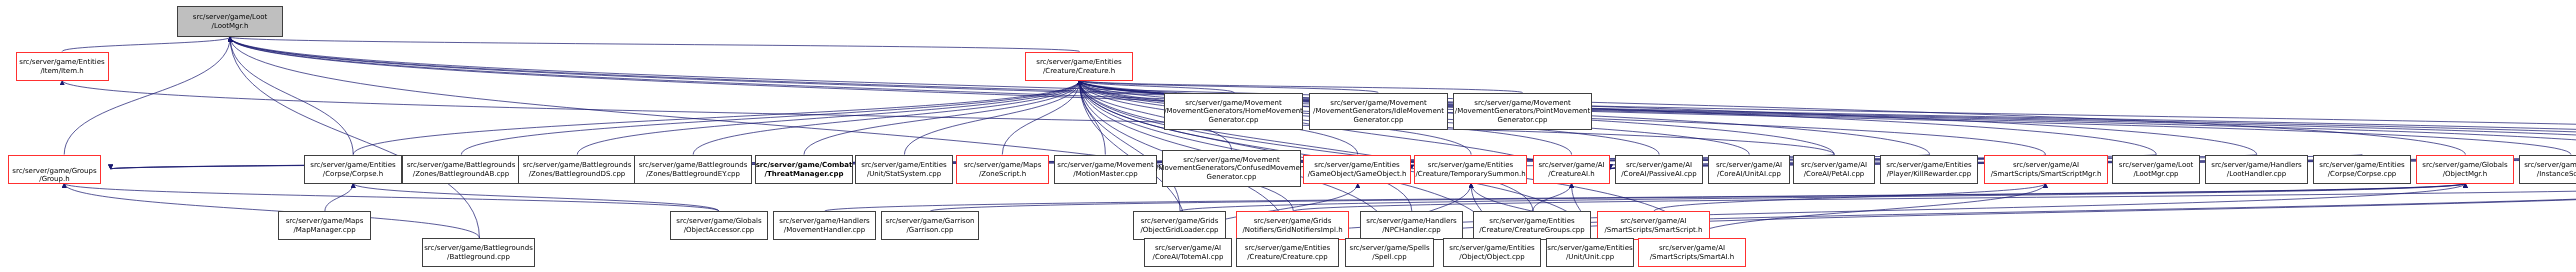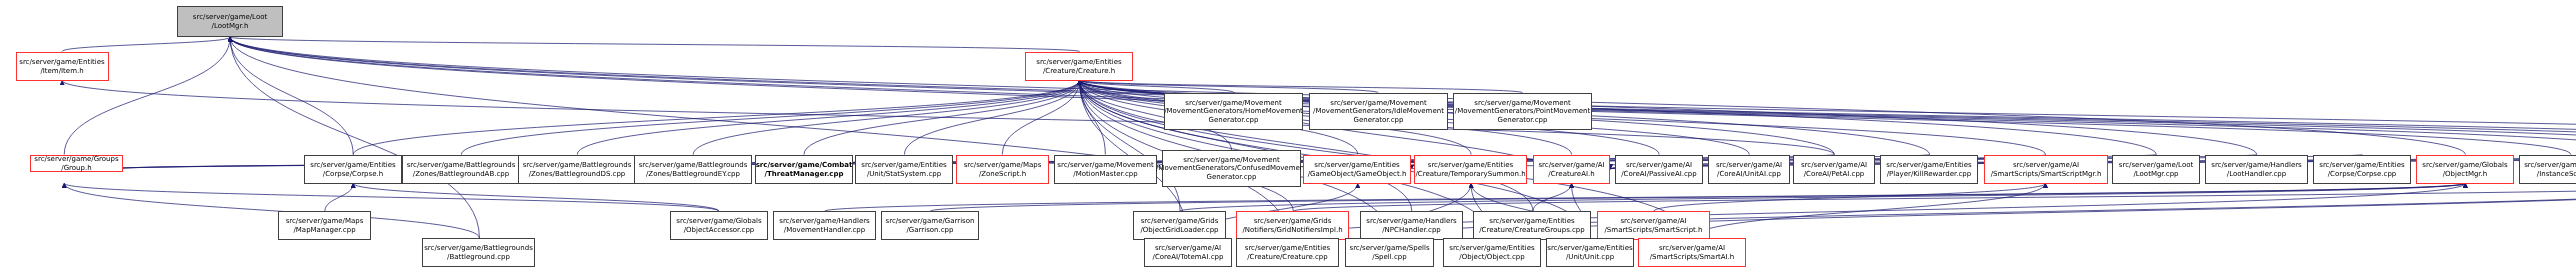--- a/index.html
+++ b/index.html
@@ -105,21 +105,21 @@
       <path d="M2305,462 C2305,309 2095,309 2095,156" fill="none" stroke="#191970" stroke-width="1.4" marker-end="url(#arrow)"></path>
       <path d="M2500,462 C2500,309 2095,309 2095,156" fill="none" stroke="#191970" stroke-width="1.4" marker-end="url(#arrow)"></path>
     </svg>
   <div id="nodes">
       <div class="node root" style="left: 177px; top: 6.2px; width: 106px; height: 31px;"><span>src/server/game/Loot
 /LootMgr.h</span></div>
       <div class="node red" style="left: 15.5px; top: 52px; width: 93px; height: 29px;"><span>src/server/game/Entities
 /Item/Item.h</span></div>
       <div class="node red" style="left: 1025px; top: 52px; width: 108px; height: 29px;"><span>src/server/game/Entities
 /Creature/Creature.h</span></div>
-      <div class="node red" style="left: 30px; top: 155px; width: 93px; height: 17px;"><span>src/server/game/Groups
+      <div class="node red" style="left: 8px; top: 155px; width: 93px; height: 29px; align-items: flex-end;"><span>src/server/game/Groups
 /Group.h</span></div>
       <div class="node" style="left: 304px; top: 155px; width: 98px; height: 29px;"><span>src/server/game/Entities
 /Corpse/Corpse.h</span></div>
       <div class="node" style="left: 402px; top: 155px; width: 118px; height: 29px;"><span>src/server/game/Battlegrounds
 /Zones/BattlegroundAB.cpp</span></div>
       <div class="node" style="left: 518px; top: 155px; width: 118px; height: 29px;"><span>src/server/game/Battlegrounds
 /Zones/BattlegroundDS.cpp</span></div>
       <div class="node" style="left: 634px; top: 155px; width: 118px; height: 29px;"><span>src/server/game/Battlegrounds
 /Zones/BattlegroundEY.cpp</span></div>
       <div class="node" style="left: 755px; top: 155px; width: 98px; height: 29px; font-weight: bold;"><span>src/server/game/Combat

